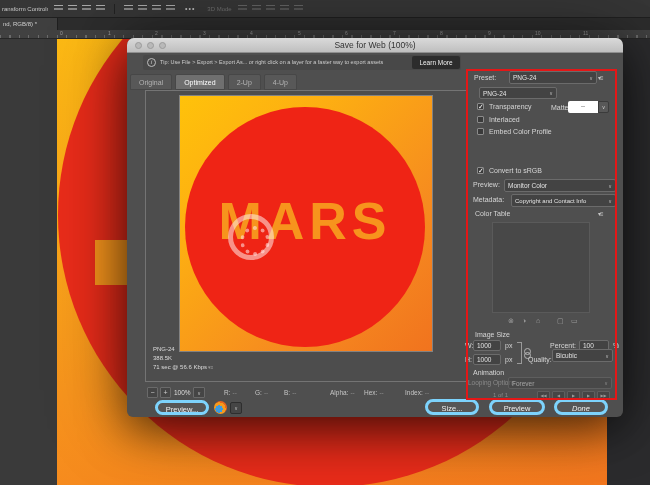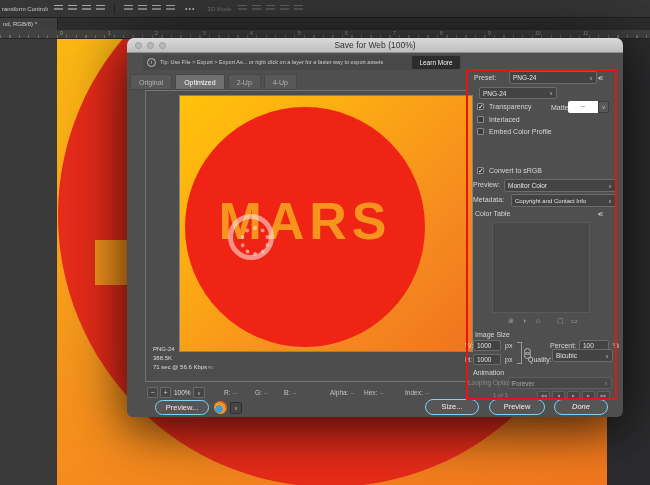--- a/index.html
+++ b/index.html
@@ -43,21 +43,21 @@
   .tipbar { position:absolute; left:16px; top:17px; width:318px; height:15px; background:#484848; border-radius:2px; }
   .info-icon { position:absolute; left:4px; top:3px; width:9px; height:9px; border:1px solid #bdbdbd; border-radius:50%; color:#cfcfcf; font-size:6px; line-height:7px; text-align:center; font-style:italic; }
   .tip-text { position:absolute; left:17px; top:4px; font-size:5.5px; color:#cdcdcd; white-space:nowrap; }
   .learn-more { position:absolute; left:269px; top:1px; width:48px; height:13px; background:#2c2c2c; border:none; border-radius:2px; color:#efefef; font-size:6.5px; font-family:"Liberation Sans",sans-serif; }
 
   .tabs { position:absolute; left:3px; top:36px; display:flex; gap:3px; }
   .tab { height:16px; line-height:16px; padding:0 8px; font-size:7px; color:#b3b3b3; background:#585858; border:1px solid #474747; border-radius:2px 2px 0 0; }
   .tab.active { background:#6f6f6f; color:#fff; }
 
   .preview-frame { position:absolute; left:18px; top:52px; width:322px; height:292px; border:1px solid #747474; background:#4d4d4d; }
-  .preview-image { position:absolute; left:34px; top:5px; width:292px; height:255px; background:linear-gradient(135deg,#ffc20a,#fdae12 30%,#f68b1f 70%,#f1731e); outline:1px solid rgba(255,255,255,.3); overflow:hidden; }
+  .preview-image { position:absolute; left:34px; top:5px; width:252px; height:255px; background:linear-gradient(135deg,#ffc20a,#fdae12 30%,#f68b1f 70%,#f1731e); outline:1px solid rgba(255,255,255,.3); overflow:hidden; }
   .red-circle { position:absolute; left:5px; top:11px; width:240px; height:240px; border-radius:50%; background:#ef2415; }
   .mars-text { position:absolute; left:0; top:96px; width:250px; text-align:center; font-size:52px; font-weight:bold; color:#f7941d; letter-spacing:5px; line-height:58px; }
   .stat { position:absolute; left:7px; font-size:6px; color:#dcdcdc; white-space:nowrap; }
   .stat1 { top:255px; } .stat2 { top:264px; } .stat3 { top:273px; }
   .stat-menu { position:absolute; left:62px; top:273px; font-size:5px; color:#9a9a9a; }
 
   .watermark { position:absolute; left:101px; top:176px; display:flex; align-items:center; z-index:30; pointer-events:none; }
   .wm-logo { width:46px; height:46px; border:5px solid rgba(255,236,234,.55); border-radius:50%; position:relative; }
   .wm-logo::before { content:""; position:absolute; left:7px; top:7px; width:22px; height:22px; border:4px dotted rgba(255,236,234,.55); border-radius:50%; }
   .wm-text { font-size:33px; font-weight:bold; color:rgba(255,236,234,.55); margin-left:2px; letter-spacing:0px; }
@@ -65,21 +65,21 @@
   
   .zoombox { position:absolute; width:11px; height:11px; top:349px; background:#454545; border:1px solid #6a6a6a; border-radius:1px; color:#d0d0d0; font-size:7px; line-height:9px; text-align:center; }
   .zminus { left:20px; } .zplus { left:33px; }
   .zoom-val { position:absolute; left:47px; top:351px; font-size:6.5px; color:#dedede; }
   .zoom-arrow { position:absolute; left:66px; top:349px; width:12px; height:11px; background:#454545; border:1px solid #6a6a6a; border-radius:1px; color:#bbb; font-size:5px; line-height:10px; text-align:center; }
   .readout { position:absolute; top:351px; font-size:6.5px; color:#c6c6c6; white-space:nowrap; }
   .readout b { font-weight:normal; color:#8f8f8f; margin-left:2px; }
   .ro0{left:97px;} .ro1{left:128px;} .ro2{left:157px;} .ro3{left:203px;} .ro4{left:237px;} .ro5{left:278px;}
 
   
-  .pill { position:absolute; height:16px; border:1px solid #7dd3fc; border-radius:9px; background:#565656; color:#f0f0f0; font-size:7.5px; text-align:center; line-height:14px; font-family:"Liberation Sans",sans-serif; }
+  .pill { position:absolute; height:16px; border:3px solid #7dd3fc; border-radius:9px; background:#565656; color:#f0f0f0; font-size:7.5px; text-align:center; line-height:14px; font-family:"Liberation Sans",sans-serif; }
   .btn-preview { left:28px; top:362px; width:54px; height:15px; }
   .ff-icon { position:absolute; left:87px; top:363px; width:13px; height:13px; border-radius:50%; background:radial-gradient(circle at 38% 62%, #3d9be0 0 32%, #f59a1e 33% 58%, #e8641c 59% 78%, #f07c1a 100%); }
   .ff-arrow { position:absolute; left:103px; top:364px; width:12px; height:12px; background:#454545; border:1px solid #2e2e2e; border-radius:2px; color:#bbb; font-size:5px; line-height:11px; text-align:center; }
   .btn-save { left:298px; top:361px; width:54px; }
   .btn-cancel { left:362px; top:361px; width:56px; }
   .btn-done { left:427px; top:361px; width:54px;font-style:italic; }
 
   
   .lbl { position:absolute; font-size:7px; color:#d6d6d6; white-space:nowrap; }
   .lbl.dim { color:#8a8a8a; }

